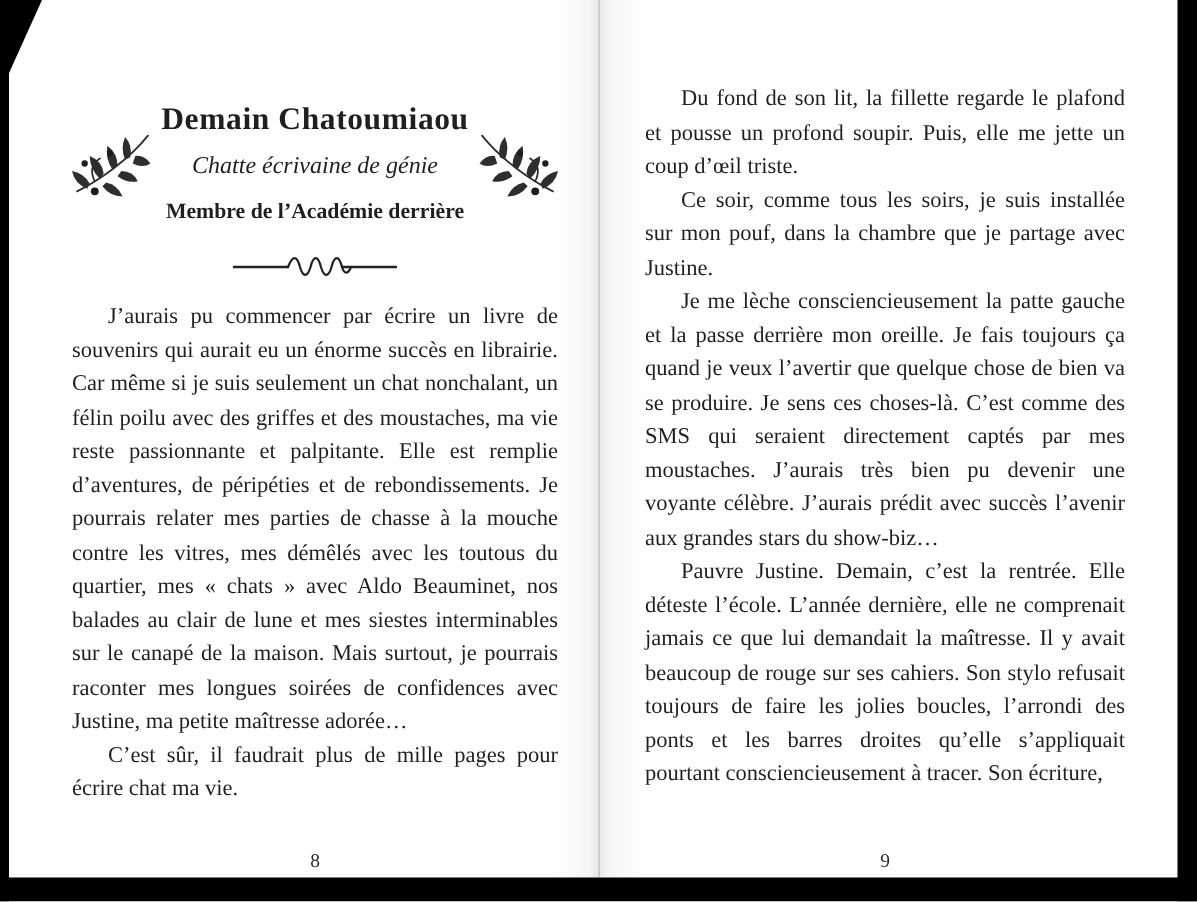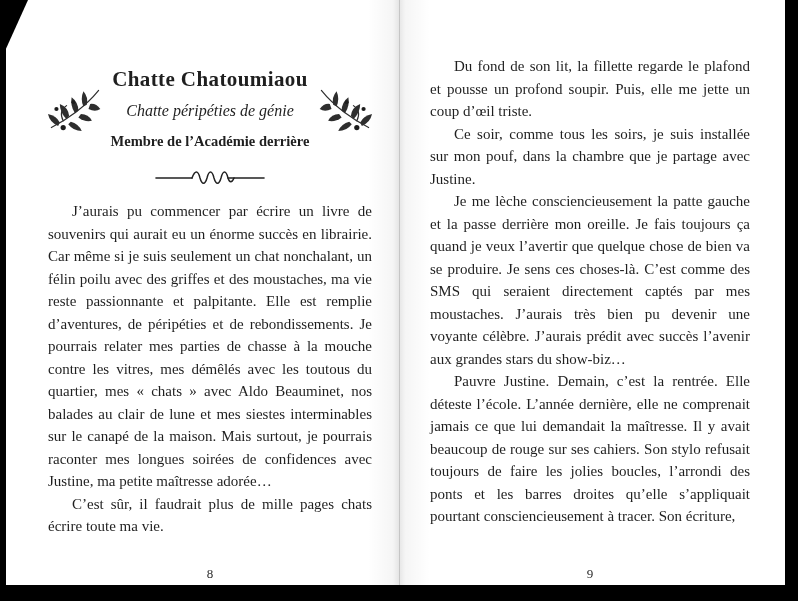--- a/index.html
+++ b/index.html
@@ -92,22 +92,22 @@
             <path d="M48 30 Q56 34 62 30 Q57 23 50 24 Z"></path>
           </g>
           <g fill="#1d1d1d">
             <circle cx="18" cy="52" r="3.1"></circle>
             <circle cx="10" cy="30" r="2.5"></circle>
             <circle cx="30" cy="22" r="2.3"></circle>
           </g>
         </svg>
       </span>
       <div class="header-center">
-        <h1 class="title">Chatte Chatoumiaou</h1>
-        <div class="subtitle">Chatte péripéties de génie</div>
+        <h1 class="title">Demain Chatoumiaou</h1>
+        <div class="subtitle">Chatte écrivaine de génie</div>
         <div class="affiliation">Membre de l’Académie derrière</div>
       </div>
       <span class="branch branch-right">
         <svg viewBox="0 0 64 60" aria-hidden="true">
           <g fill="none" stroke="#2e2e2e" stroke-width="1.4" stroke-linecap="round">
             <path d="M4 52 C20 44 44 28 60 8"></path>
             <path d="M18 44 C14 36 16 30 22 26"></path>
           </g>
           <g fill="#2e2e2e">
             <path d="M12 50 Q2 46 0 36 Q10 38 14 46 Z"></path>
@@ -132,21 +132,21 @@
         <g stroke="#222" fill="none" stroke-width="1.6" stroke-linecap="round">
           <path d="M6 10 H42"></path>
           <path d="M78 10 H114"></path>
         </g>
         <path d="M42 10 c3 -8 6 -8 8 0 c2 7 5 7 7 0 c2 -8 5 -8 7 0 c2 7 5 7 7 0 c2 -8 5 -8 7 0 c1.5 5 4 5 6 0" stroke="#222" fill="none" stroke-width="1.5" stroke-linecap="round"></path>
       </svg>
     </div>
 
     <div class="page-body">
       <p>J’aurais pu commencer par écrire un livre de souvenirs qui aurait eu un énorme succès en librairie. Car même si je suis seulement un chat nonchalant, un félin poilu avec des griffes et des moustaches, ma vie reste passionnante et palpitante. Elle est remplie d’aventures, de péripéties et de rebondissements. Je pourrais relater mes parties de chasse à la mouche contre les vitres, mes démêlés avec les toutous du quartier, mes « chats » avec Aldo Beauminet, nos balades au clair de lune et mes siestes interminables sur le canapé de la maison. Mais surtout, je pourrais raconter mes longues soirées de confidences avec Justine, ma petite maîtresse adorée…</p>
-      <p>C’est sûr, il faudrait plus de mille pages chats écrire toute ma vie.</p>
+      <p>C’est sûr, il faudrait plus de mille pages pour écrire chat ma vie.</p>
     </div>
   </section>
 
   <section class="page page-right">
     <div class="page-body">
       <p>Du fond de son lit, la fillette regarde le plafond et pousse un profond soupir. Puis, elle me jette un coup d’œil triste.</p>
       <p>Ce soir, comme tous les soirs, je suis installée sur mon pouf, dans la chambre que je partage avec Justine.</p>
       <p>Je me lèche consciencieusement la patte gauche et la passe derrière mon oreille. Je fais toujours ça quand je veux l’avertir que quelque chose de bien va se produire. Je sens ces choses-là. C’est comme des SMS qui seraient directement captés par mes moustaches. J’aurais très bien pu devenir une voyante célèbre. J’aurais prédit avec succès l’avenir aux grandes stars du show-biz…</p>
       <p>Pauvre Justine. Demain, c’est la rentrée. Elle déteste l’école. L’année dernière, elle ne comprenait jamais ce que lui demandait la maîtresse. Il y avait beaucoup de rouge sur ses cahiers. Son stylo refusait toujours de faire les jolies boucles, l’arrondi des ponts et les barres droites qu’elle s’appliquait pourtant consciencieusement à tracer. Son écriture,</p>
     </div>

